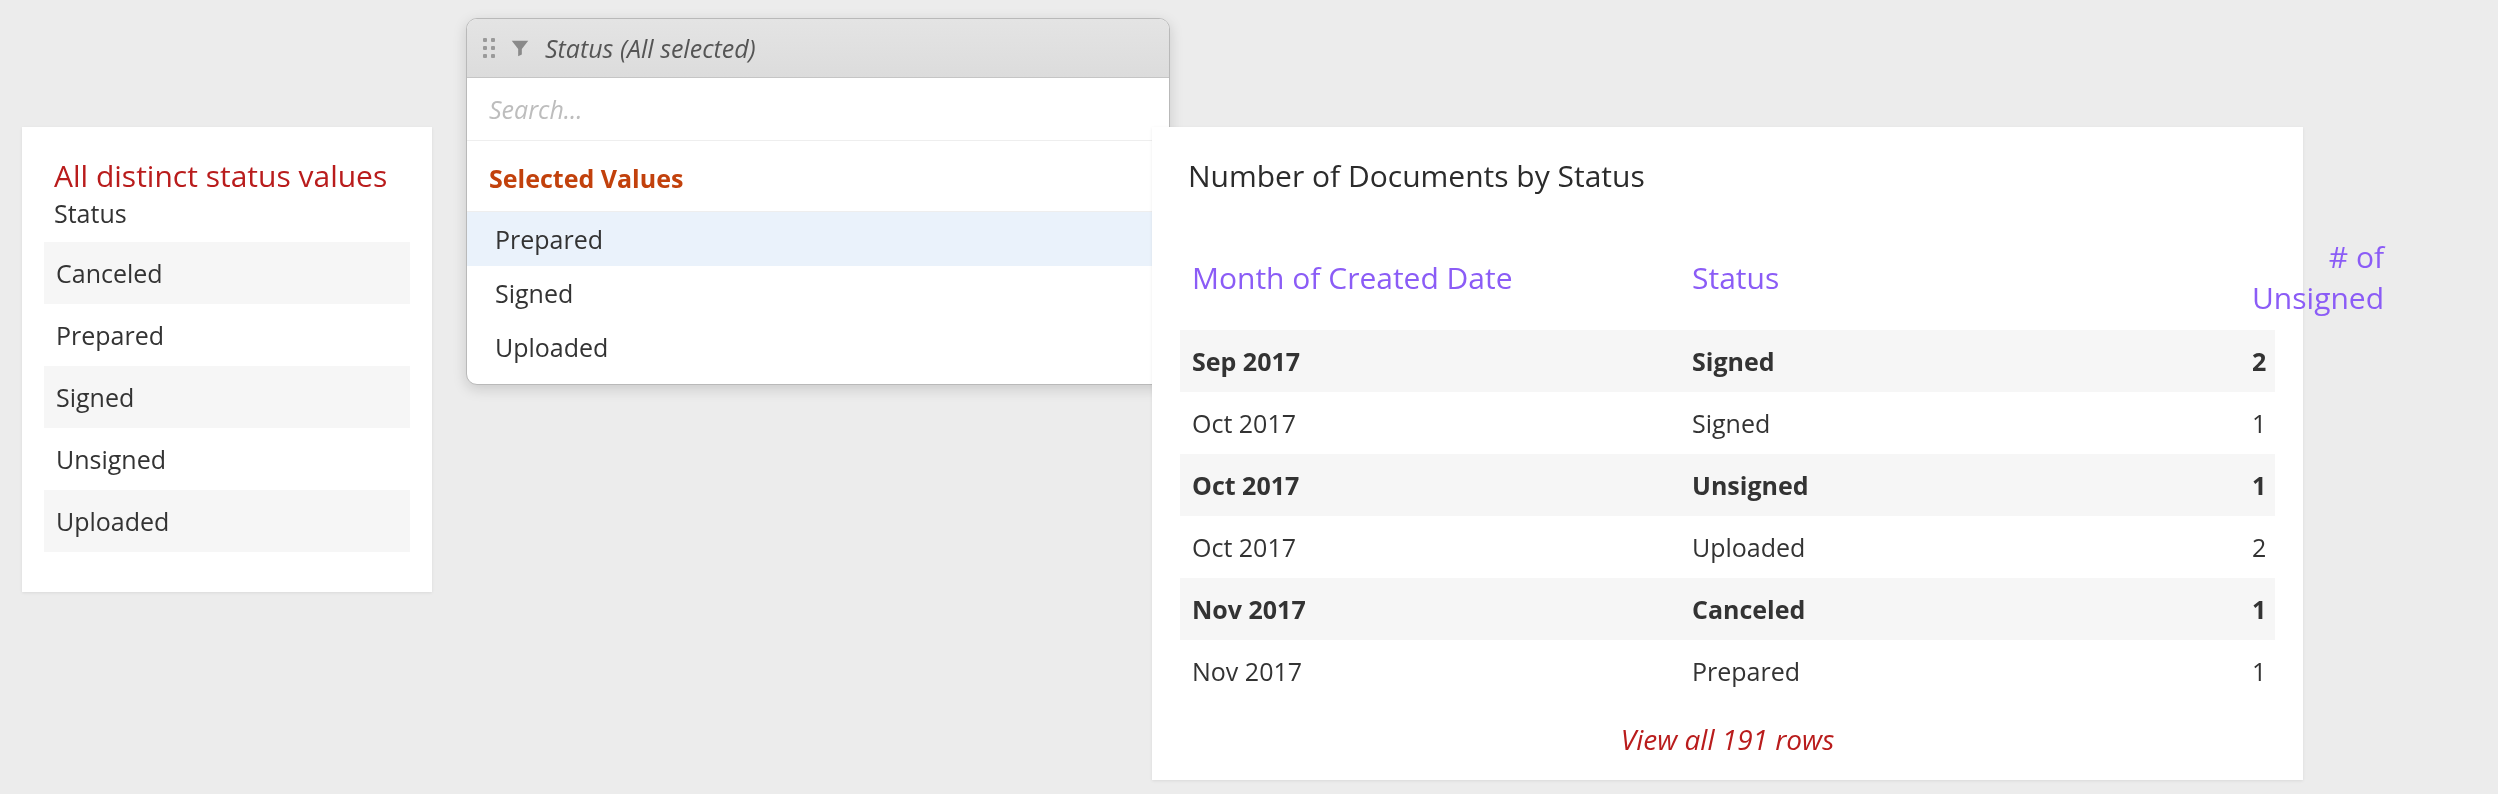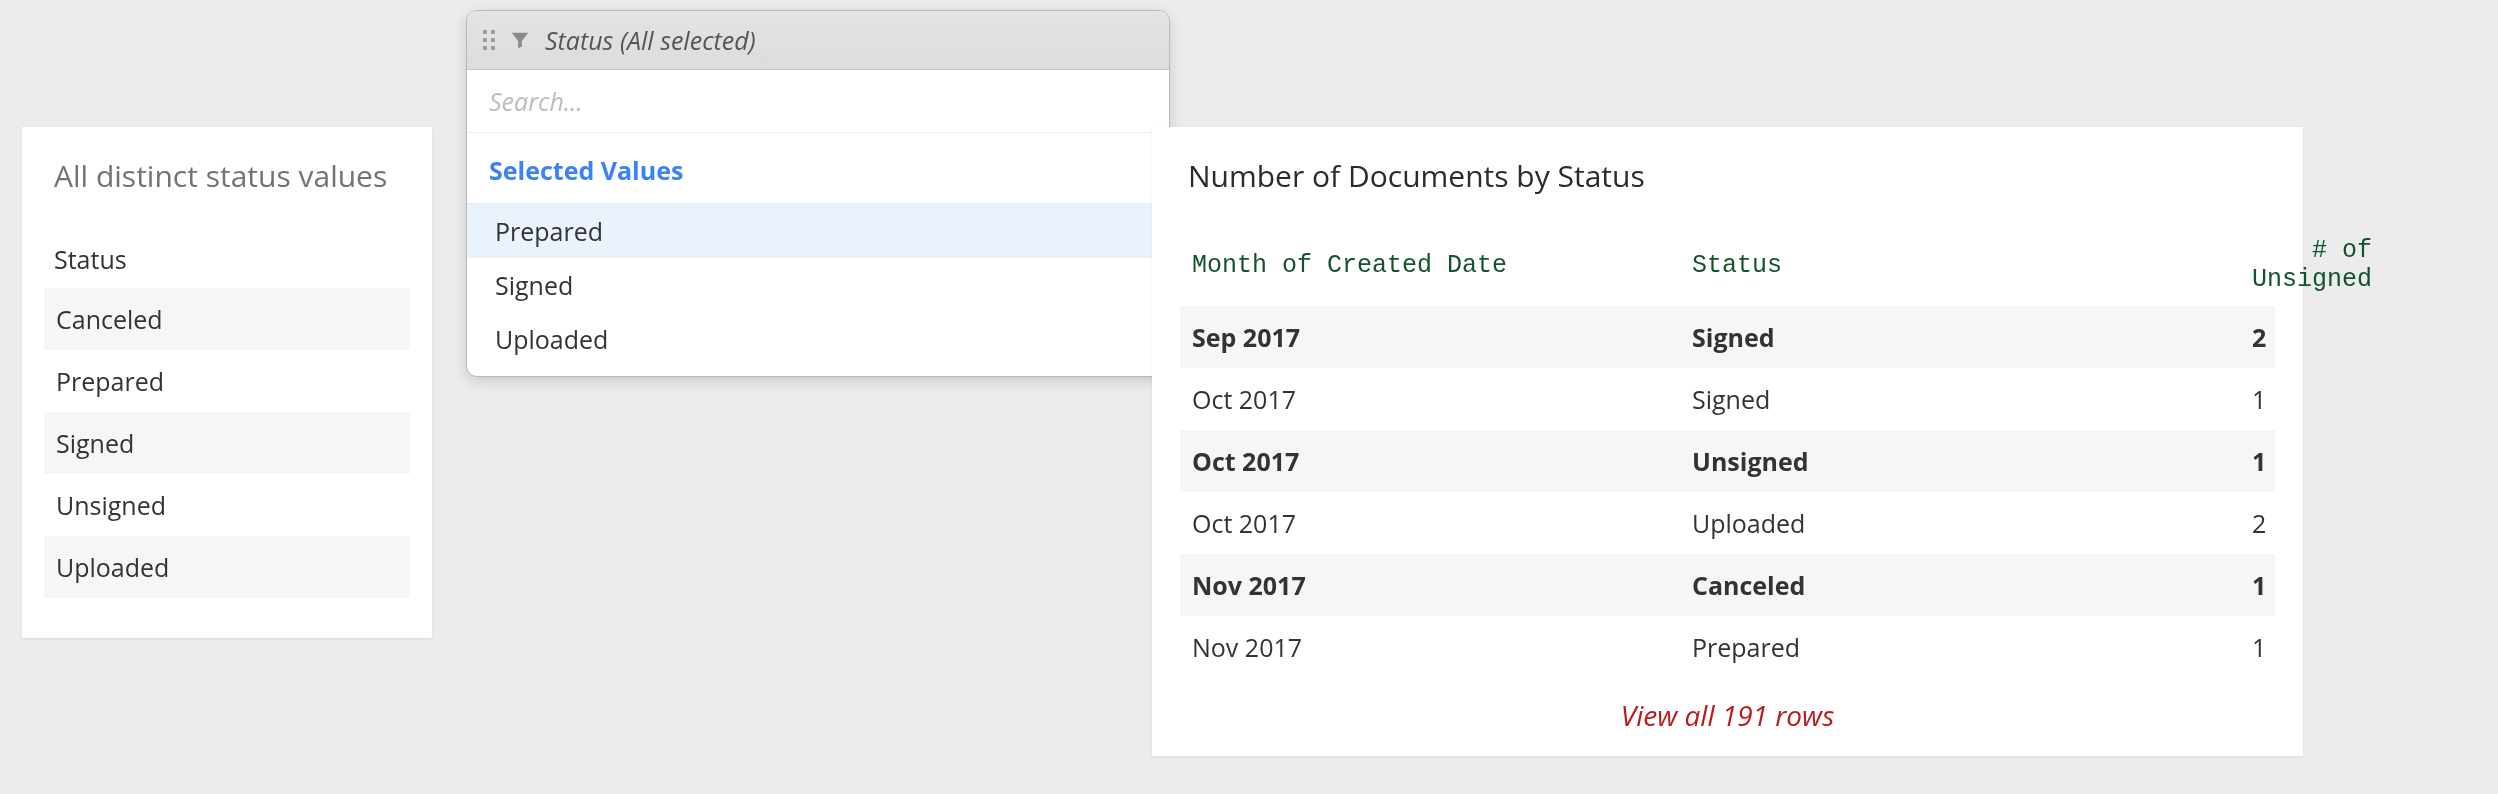--- a/index.html
+++ b/index.html
@@ -23,22 +23,21 @@
     left: 22px;
     top: 127px;
     width: 410px;
     background: #ffffff;
     box-shadow: 0 1px 3px rgba(0,0,0,0.08);
     padding: 28px 22px 40px 22px;
   }
   .panel-left .title {
     font-size: 30px;
     font-weight: 400;
-    color: #737373;
-    margin-bottom: 46px;
+    color: #b91c1c;
     padding-left: 10px;
   }
   .panel-left .list-header {
     font-size: 25px;
     color: #333;
     padding: 0 10px 12px 10px;
   }
   .panel-left .list .row {
     padding: 14px 12px;
     font-size: 25px;
@@ -46,21 +45,21 @@
     cursor: pointer;
   }
   .panel-left .list .row.striped {
     background: #f6f6f6;
   }
 
   
   .filter-pop {
     position: absolute;
     left: 466px;
-    top: 10px;
+    top: 18px;
     width: 704px;
     background: #ffffff;
     border: 1px solid #b9b9b9;
     border-radius: 11px;
     box-shadow: 0 4px 14px rgba(0,0,0,0.15);
     overflow: hidden;
   }
   .filter-pop .header {
     display: flex;
     align-items: center;
@@ -100,21 +99,21 @@
     font-family: inherit;
   }
   .filter-pop .search-wrap input::placeholder {
     color: #bdbdbd;
     font-style: italic;
   }
   .filter-pop .section-title {
     font-weight: 700;
     font-size: 25px;
     padding: 20px 22px 16px 22px;
-    color: #3b82f6;
+    color: #c2410c;
     border-bottom: 1px solid #eee;
   }
   .filter-pop .options .opt {
     padding: 10px 28px;
     font-size: 25px;
     color: #333;
     cursor: pointer;
   }
   .filter-pop .options .opt.highlight {
     background: #eaf2fb;
@@ -140,24 +139,23 @@
   }
   .tbl {
     width: 100%;
   }
   .tbl .hdr, .tbl .trow {
     display: grid;
     grid-template-columns: 500px 560px 1fr;
     align-items: center;
   }
   .tbl .hdr {
-    font-size: 25px;
-    color: #14532d;
+    font-size: 30px;
+    color: #8b5cf6;
     padding: 0 12px 12px 12px;
-    font-family: Liberation Mono, monospace;
   }
   .tbl .hdr .c3 { text-align: right; }
   .tbl .trow {
     font-size: 25px;
     color: #333;
     padding: 14px 12px;
   }
   .tbl .trow.striped { background: #f6f6f6; font-weight: bold; }
   .tbl .trow .c3 { text-align: right; }
   .view-all {

